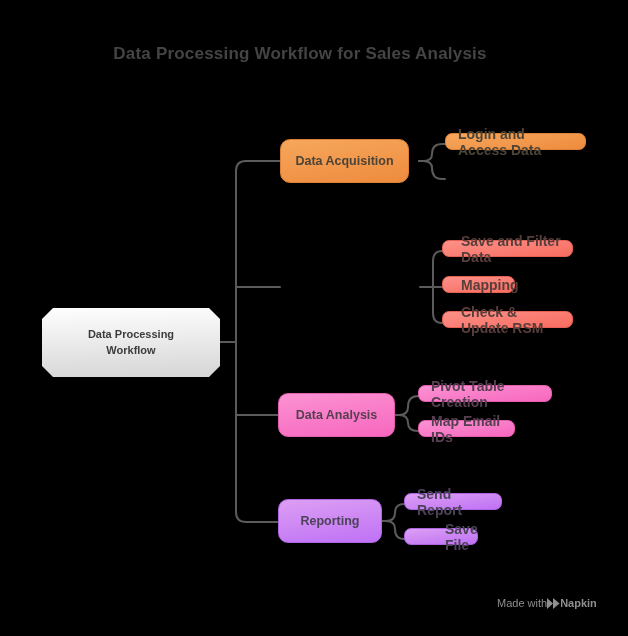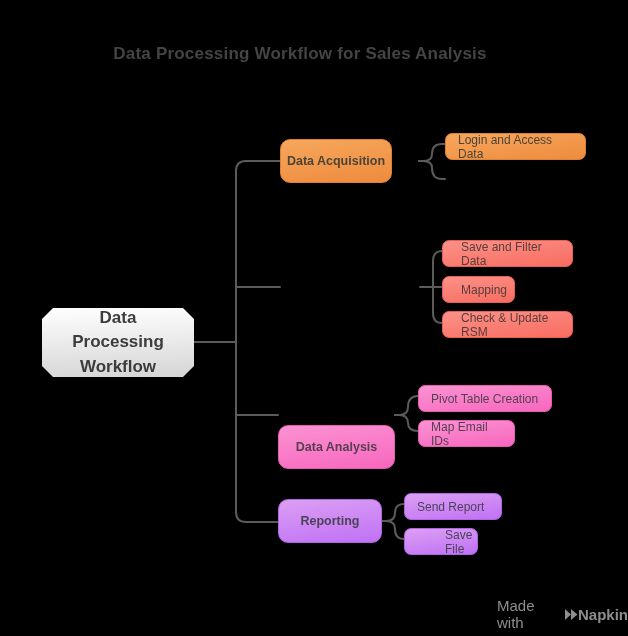--- a/index.html
+++ b/index.html
@@ -8,45 +8,45 @@
     font-family:"Liberation Sans",sans-serif;
   }
   .title{
     position:absolute;top:44px;left:0;width:600px;text-align:center;
     font-size:17px;font-weight:700;color:#444444;letter-spacing:.2px;
   }
   .connectors{position:absolute;top:0;left:0;pointer-events:none;}
   .connectors path{fill:none;stroke:#5B5B5B;stroke-width:2;stroke-linecap:round;stroke-linejoin:round;}
   .node{position:absolute;box-sizing:border-box;}
   .root{
-    left:42px;top:308px;width:152px;height:69px;
+    left:42px;top:308px;width:178px;height:69px;
     background:linear-gradient(178deg,#FEFEFE 0%,#ECECEC 45%,#D5D5D5 100%);
     clip-path:polygon(11px 0,calc(100% - 11px) 0,100% 11px,100% calc(100% - 11px),calc(100% - 11px) 100%,11px 100%,0 calc(100% - 11px),0 11px);
     display:flex;align-items:center;justify-content:center;
-    font-size:17px;font-weight:700;color:#3C3C3C;text-align:center;line-height:1.45;
+    font-size:11px;font-weight:700;color:#3C3C3C;text-align:center;line-height:1.45;
   }
   .root span{display:block;width:120px;}
   .branch{
     display:flex;align-items:center;justify-content:center;
     height:44px;border-radius:10px;border:1px solid;
     font-size:12.5px;font-weight:700;
   }
   .child{
     display:flex;align-items:center;
-    height:27px;border-radius:7px;border:1px solid;
-    padding:0 10px 0 12px;font-size:12px;font-weight:400;
+    height:17px;border-radius:7px;border:1px solid;
+    padding:0 10px 0 12px;font-size:14px;font-weight:700;
   }
   .b-orange{background:linear-gradient(172deg,#F6A75C 0%,#EE8B3E 100%);border-color:#DD8134;color:#4C4437;}
   .b-red{background:linear-gradient(172deg,#FB9189 0%,#F96C60 100%);border-color:#E7make0;}
   .b-red{background:linear-gradient(172deg,#FB9189 0%,#F96C60 100%);border-color:#E76054;color:#583E3B;padding-left:18px;}
   .b-pink{background:linear-gradient(172deg,#FB92D2 0%,#F767BE 100%);border-color:#E55DB0;color:#573F52;}
   .b-purple{background:linear-gradient(172deg,#DC9FF3 0%,#BF71F5 100%);border-color:#AE64E3;color:#4C4358;}
   .watermark{
     position:absolute;left:497px;top:597px;display:flex;align-items:center;
-    color:#8E8E8E;font-size:15px;
+    color:#8E8E8E;font-size:11px;
   }
   .watermark .brand{font-weight:700;}
   .napkin-icon{display:inline-block;}
 </style>
 </head>
 <body>
 
 <div class="canvas">
 
   <svg class="connectors" width="628" height="636" viewBox="0 0 628 636">
@@ -63,38 +63,38 @@
     <path d="M382 521 H386 Q395 521 395 513 Q395 504 404 504"></path>
     <path d="M382 521 H386 Q395 521 395 529 Q395 539 404 539"></path>
   </svg>
 
   <div class="title">Data Processing Workflow for Sales Analysis</div>
 
   <div class="node root">
     <span>Data Processing Workflow</span>
   </div>
 
-  <div class="node branch b-orange" style="left:280px;top:139px;width:112px;">
+  <div class="node branch b-orange" style="left:280px;top:139px;width:129px;">
     <span>Data Acquisition</span>
   </div>
   <div class="node child b-orange" style="left:445px;top:133px;width:141px;">
     <span>Login and Access Data</span>
   </div>
 
   <div class="node child b-red" style="left:442px;top:240px;width:131px;">
     <span>Save and Filter Data</span>
   </div>
   <div class="node child b-red" style="left:442px;top:276px;width:73px;">
     <span>Mapping</span>
   </div>
   <div class="node child b-red" style="left:442px;top:311px;width:131px;justify-content:flex-end;">
     <span>Check &amp; Update RSM</span>
   </div>
 
-  <div class="node branch b-pink" style="left:278px;top:393px;width:117px;margin-top:32px;">
+  <div class="node branch b-pink" style="left:278px;top:393px;width:117px;">
     <span>Data Analysis</span>
   </div>
   <div class="node child b-pink" style="left:418px;top:385px;width:134px;">
     <span>Pivot Table Creation</span>
   </div>
   <div class="node child b-pink" style="left:418px;top:420px;width:97px;">
     <span>Map Email IDs</span>
   </div>
 
   <div class="node branch b-purple" style="left:278px;top:499px;width:104px;">

